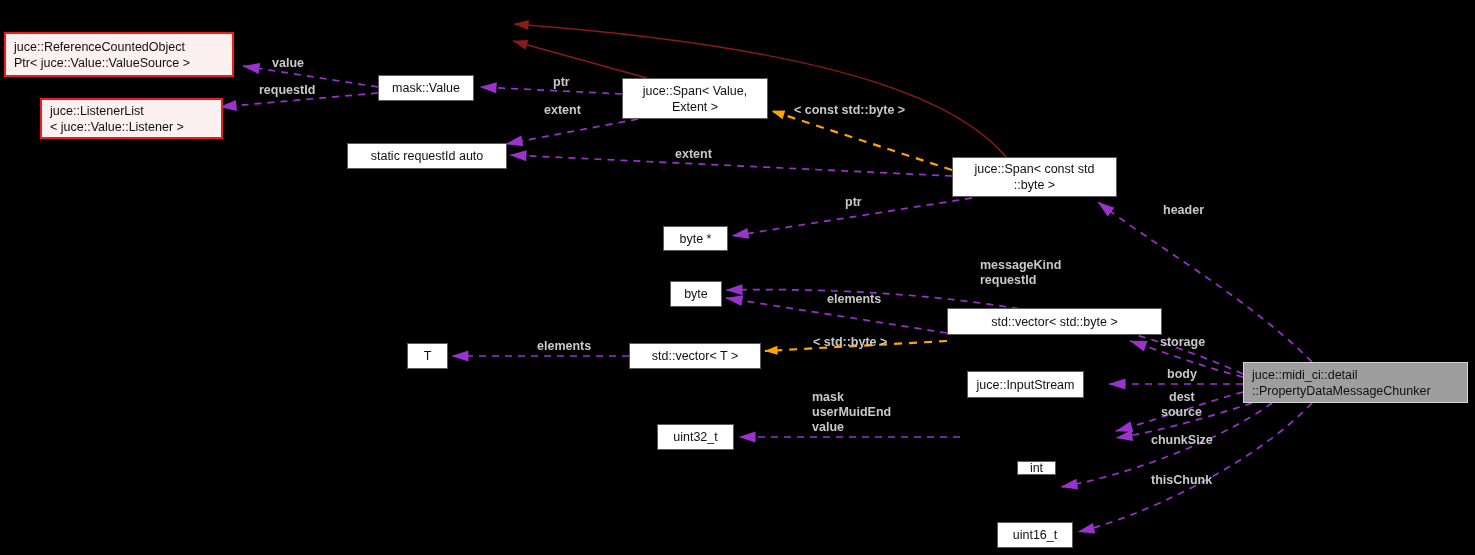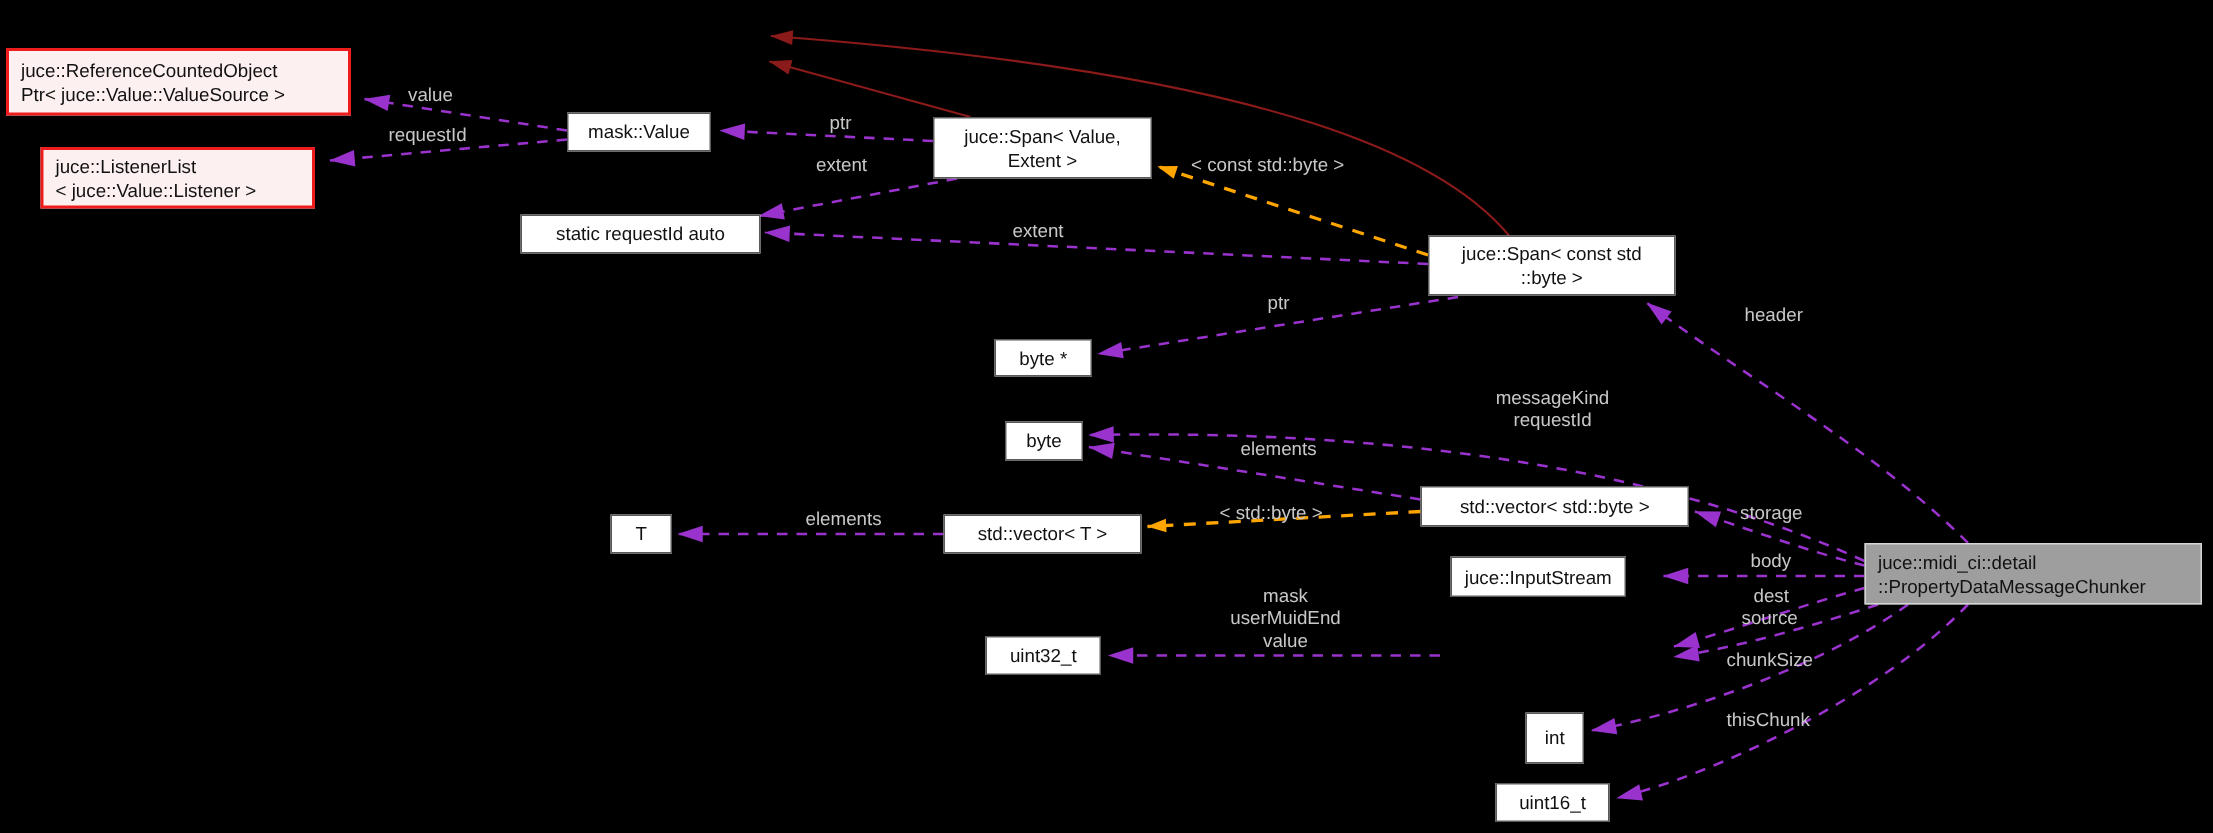--- a/index.html
+++ b/index.html
@@ -22,23 +22,23 @@
     color:var(--node-text,#111);
     display:flex;align-items:center;justify-content:center;
     text-align:center;font-size:12.5px;line-height:16px;white-space:pre-line;
     cursor:pointer;
   }
   .node.flagged{background:var(--flagged-fill,#fff0f0);border:2px solid var(--flagged-border,#f00);}
   .node.main{background:var(--main-fill,#a2a2a2);border:1.5px solid var(--main-border,#d4d4d4);}
   .node.left{justify-content:flex-start;text-align:left;padding-left:8px;}
   .elabel{
     position:absolute;color:var(--edge-label-text,#c8c8c8);
-    font-size:12.5px;font-weight:400;white-space:pre-line;line-height:15px;
+    font-size:12.5px;font-weight:700;white-space:pre-line;line-height:15px;
   }
-  .elabel.center{text-align:center;}
+  .elabel.center{}
 </style>
 </head>
 <body>
 
 <div class="stage">
 
   <svg class="edges" viewBox="0 0 1475 555">
     <defs>
       <marker id="ap" viewBox="0 0 18 12" refX="17" refY="6" markerWidth="18" markerHeight="12" markerUnits="userSpaceOnUse" orient="auto">
         <path class="m-p" d="M0.5,0.5 L17.5,6 L0.5,11.5 Z"></path>
@@ -71,21 +71,21 @@
     <path class="e-p" marker-end="url(#ap)" d="M1252,403 C1212,416 1162,431 1116,438"></path>
     <path class="e-p" marker-end="url(#ap)" d="M960,437 L739,437"></path>
     <path class="e-p" marker-end="url(#ap)" d="M1272,403 C1212,446 1118,477 1061,487"></path>
     <path class="e-p" marker-end="url(#ap)" d="M1312,403 C1252,466 1138,518 1078,532"></path>
   </svg>
 
   <div class="node flagged left" style="left:4px;top:32px;width:230px;height:45px">
     <span>juce::ReferenceCountedObject
 Ptr&lt; juce::Value::ValueSource &gt;</span>
   </div>
-  <div class="node flagged left" style="left:27px;top:98px;width:183px;height:41px">
+  <div class="node flagged left" style="left:40px;top:98px;width:183px;height:41px">
     <span>juce::ListenerList
 &lt; juce::Value::Listener &gt;</span>
   </div>
   <div class="node" style="left:378px;top:75px;width:96px;height:26px">
     <span>mask::Value</span>
   </div>
   <div class="node" style="left:347px;top:143px;width:160px;height:26px">
     <span>static requestId auto</span>
   </div>
   <div class="node" style="left:622px;top:78px;width:146px;height:41px">
@@ -101,30 +101,30 @@
   </div>
   <div class="node" style="left:670px;top:281px;width:52px;height:26px">
     <span>byte</span>
   </div>
   <div class="node" style="left:407px;top:343px;width:41px;height:26px">
     <span>T</span>
   </div>
   <div class="node" style="left:629px;top:343px;width:132px;height:26px">
     <span>std::vector&lt; T &gt;</span>
   </div>
-  <div class="node" style="left:947px;top:324px;width:179px;height:27px">
+  <div class="node" style="left:947px;top:308px;width:215px;height:27px">
     <span>std::vector&lt; std::byte &gt;</span>
   </div>
   <div class="node" style="left:967px;top:371px;width:117px;height:27px">
     <span>juce::InputStream</span>
   </div>
   <div class="node" style="left:657px;top:424px;width:77px;height:26px">
     <span>uint32_t</span>
   </div>
-  <div class="node" style="left:1017px;top:475px;width:39px;height:34px">
+  <div class="node" style="left:1017px;top:461px;width:39px;height:14px">
     <span>int</span>
   </div>
   <div class="node" style="left:997px;top:522px;width:76px;height:26px">
     <span>uint16_t</span>
   </div>
   <div class="node main left" style="left:1243px;top:362px;width:225px;height:41px">
     <span>juce::midi_ci::detail
 ::PropertyDataMessageChunker</span>
   </div>
 

